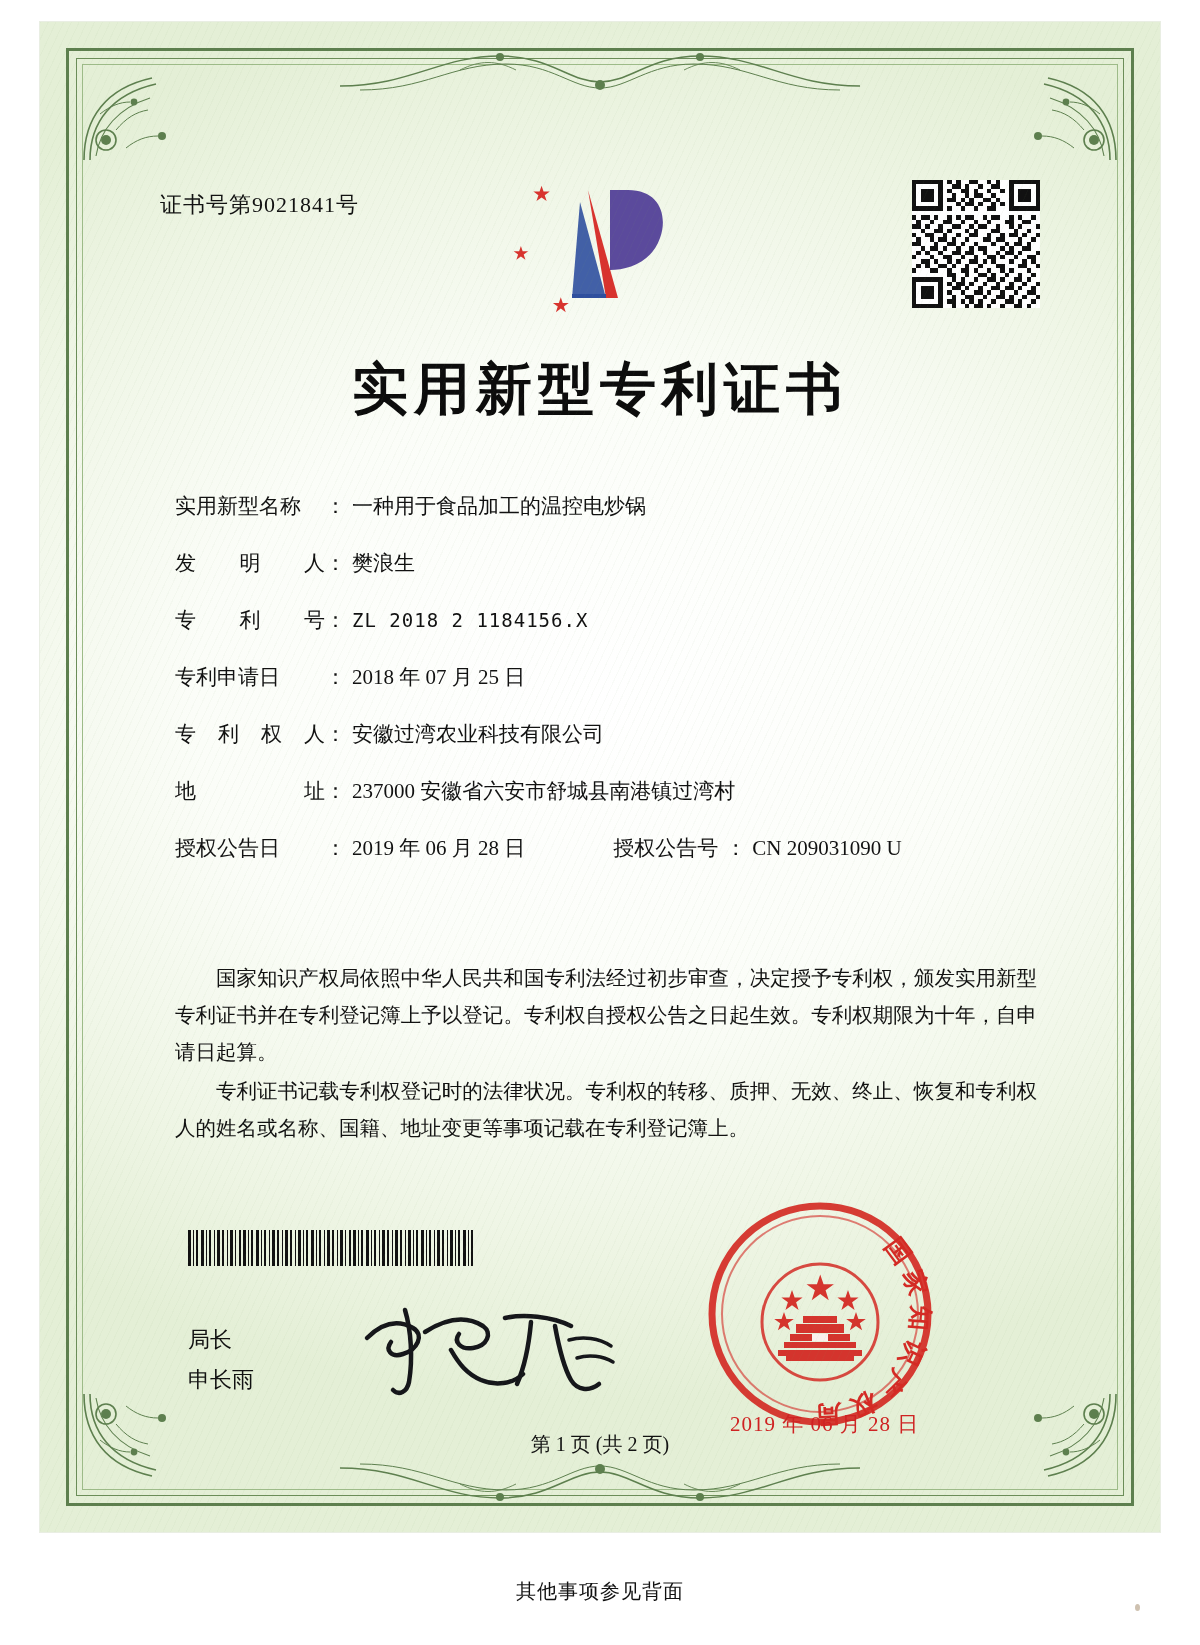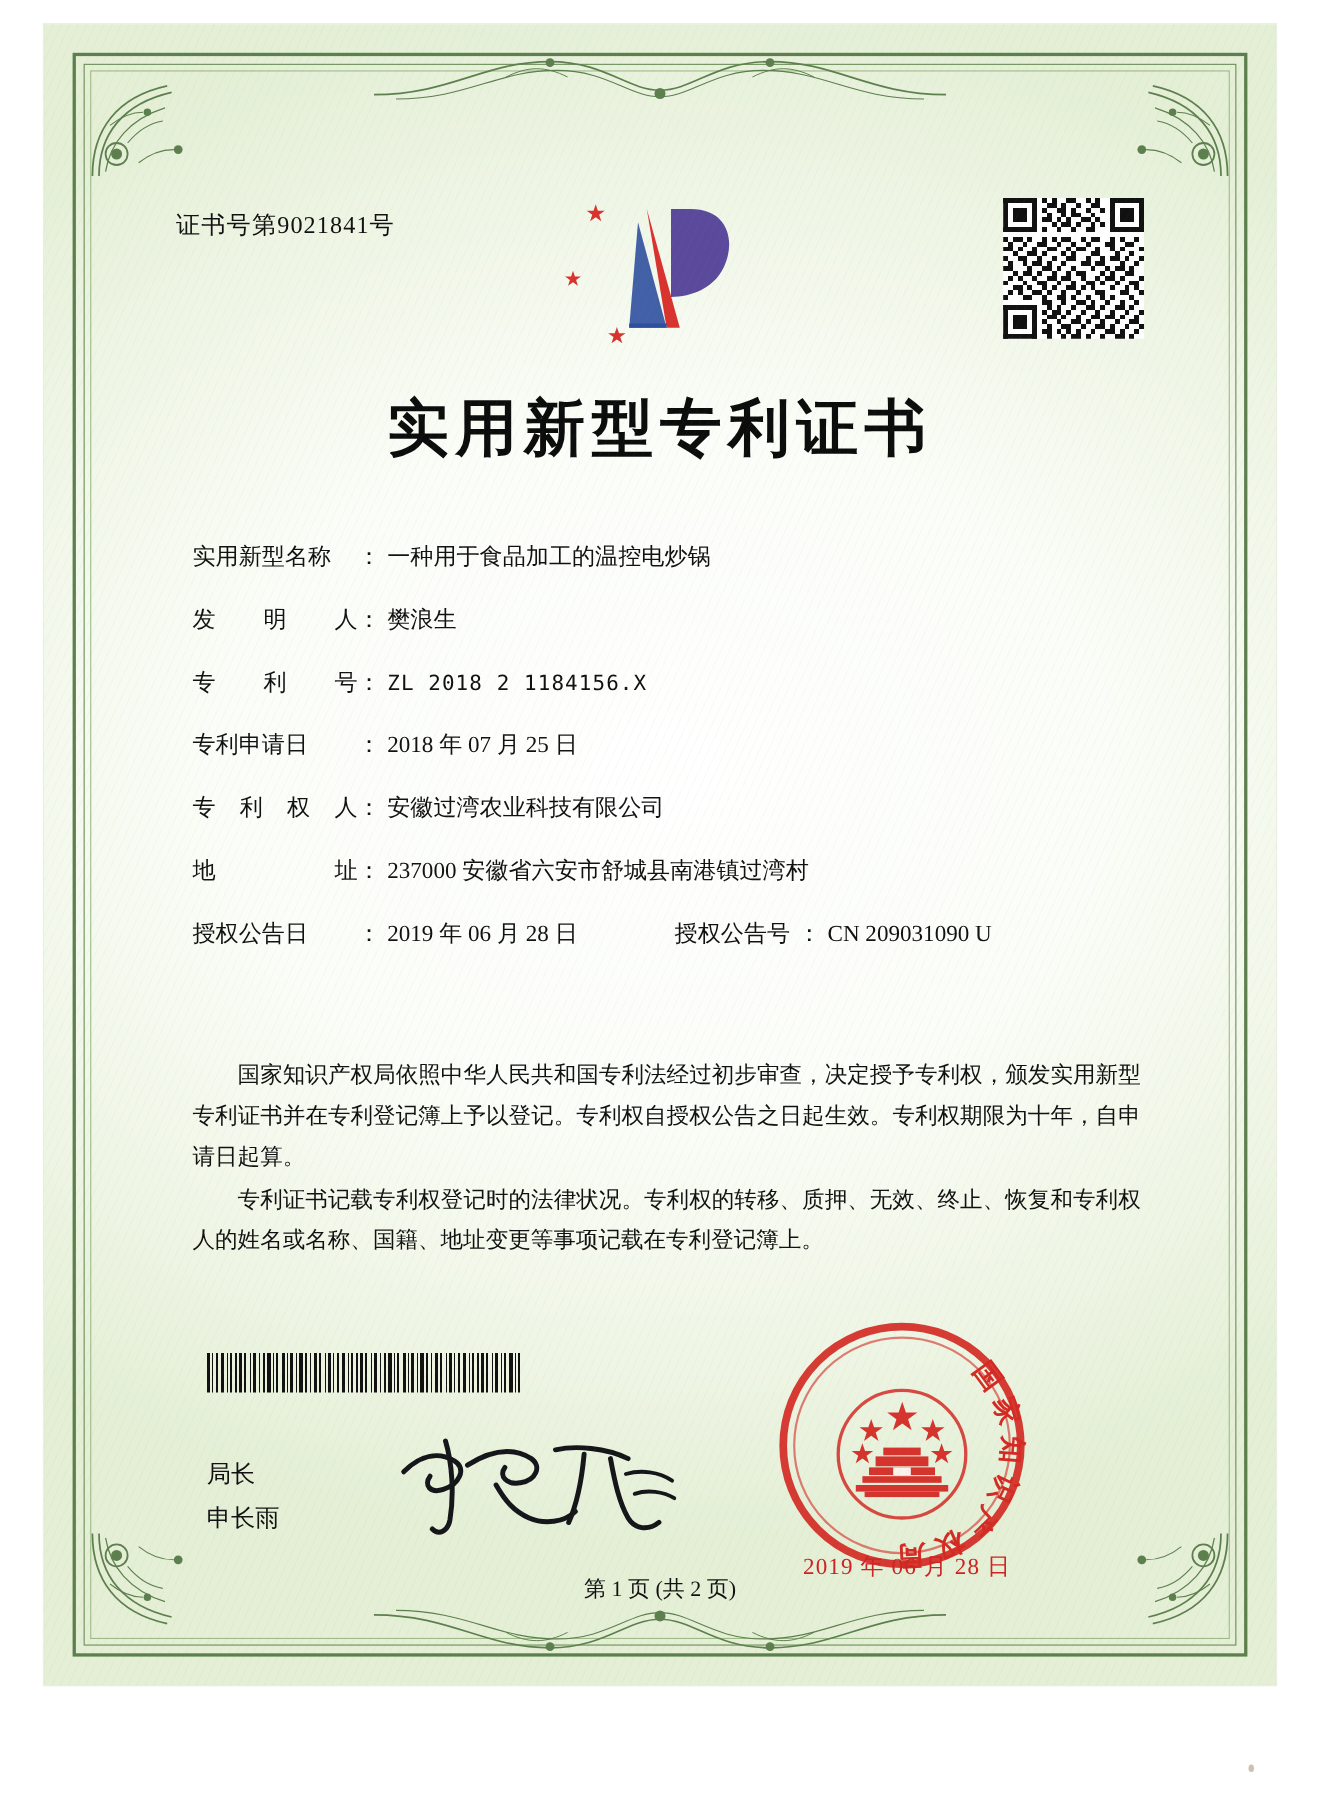--- a/index.html
+++ b/index.html
@@ -784,14 +784,15 @@
         <text font-family="'DejaVu Serif','Liberation Serif',serif" font-size="25" font-weight="bold" fill="#d42a24" letter-spacing="8">
           <textPath href="#ringpath" startOffset="12%">国家知识产权局</textPath>
         </text>
       </svg>
     </div>
     <div class="seal-date">2019 年 06 月 28 日</div>
 
     <div class="page-no">第 1 页 (共 2 页)</div>
   </div>
 
+  <div class="footer-note">其他事项参见背面</div>
   <div class="speck"></div>
 </div>
 
 </body></html>

